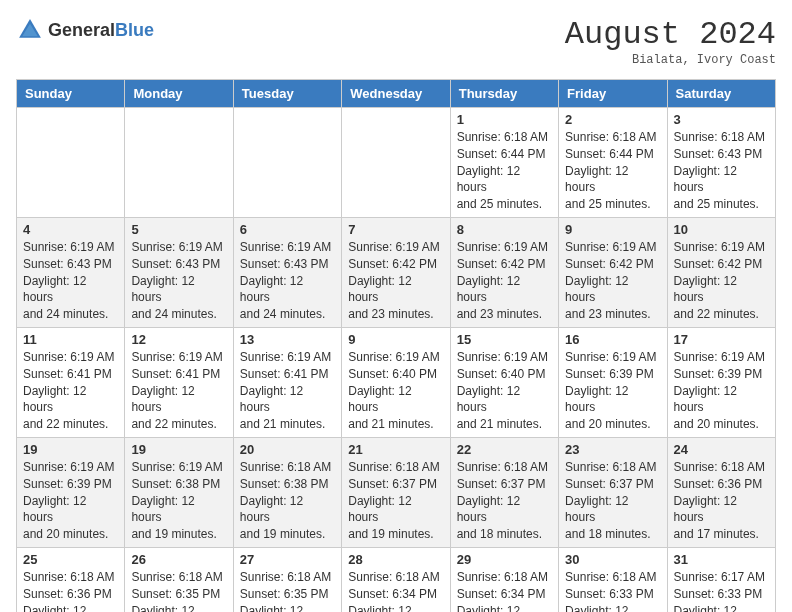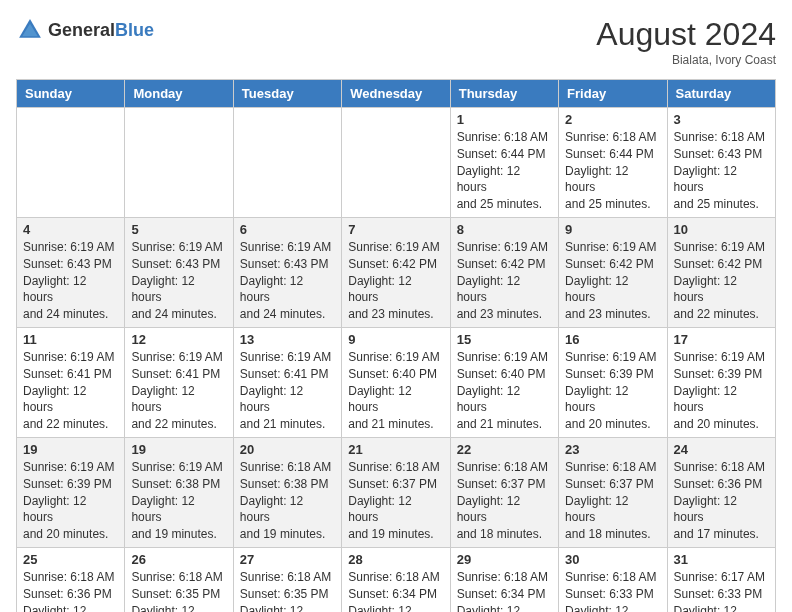--- a/index.html
+++ b/index.html
@@ -20,20 +20,21 @@
       display: flex;
       align-items: center;
       gap: 4px;
     }
     .logo-icon {
       width: 28px;
       height: 28px;
     }
     .title-block {
       text-align: right;
+      font-family: Liberation Mono, monospace;
     }
     .title-block h1 {
       font-size: 32px;
       font-weight: normal;
       color: #333;
     }
     .title-block h2 {
       font-size: 12px;
       font-weight: normal;
       color: #555;

